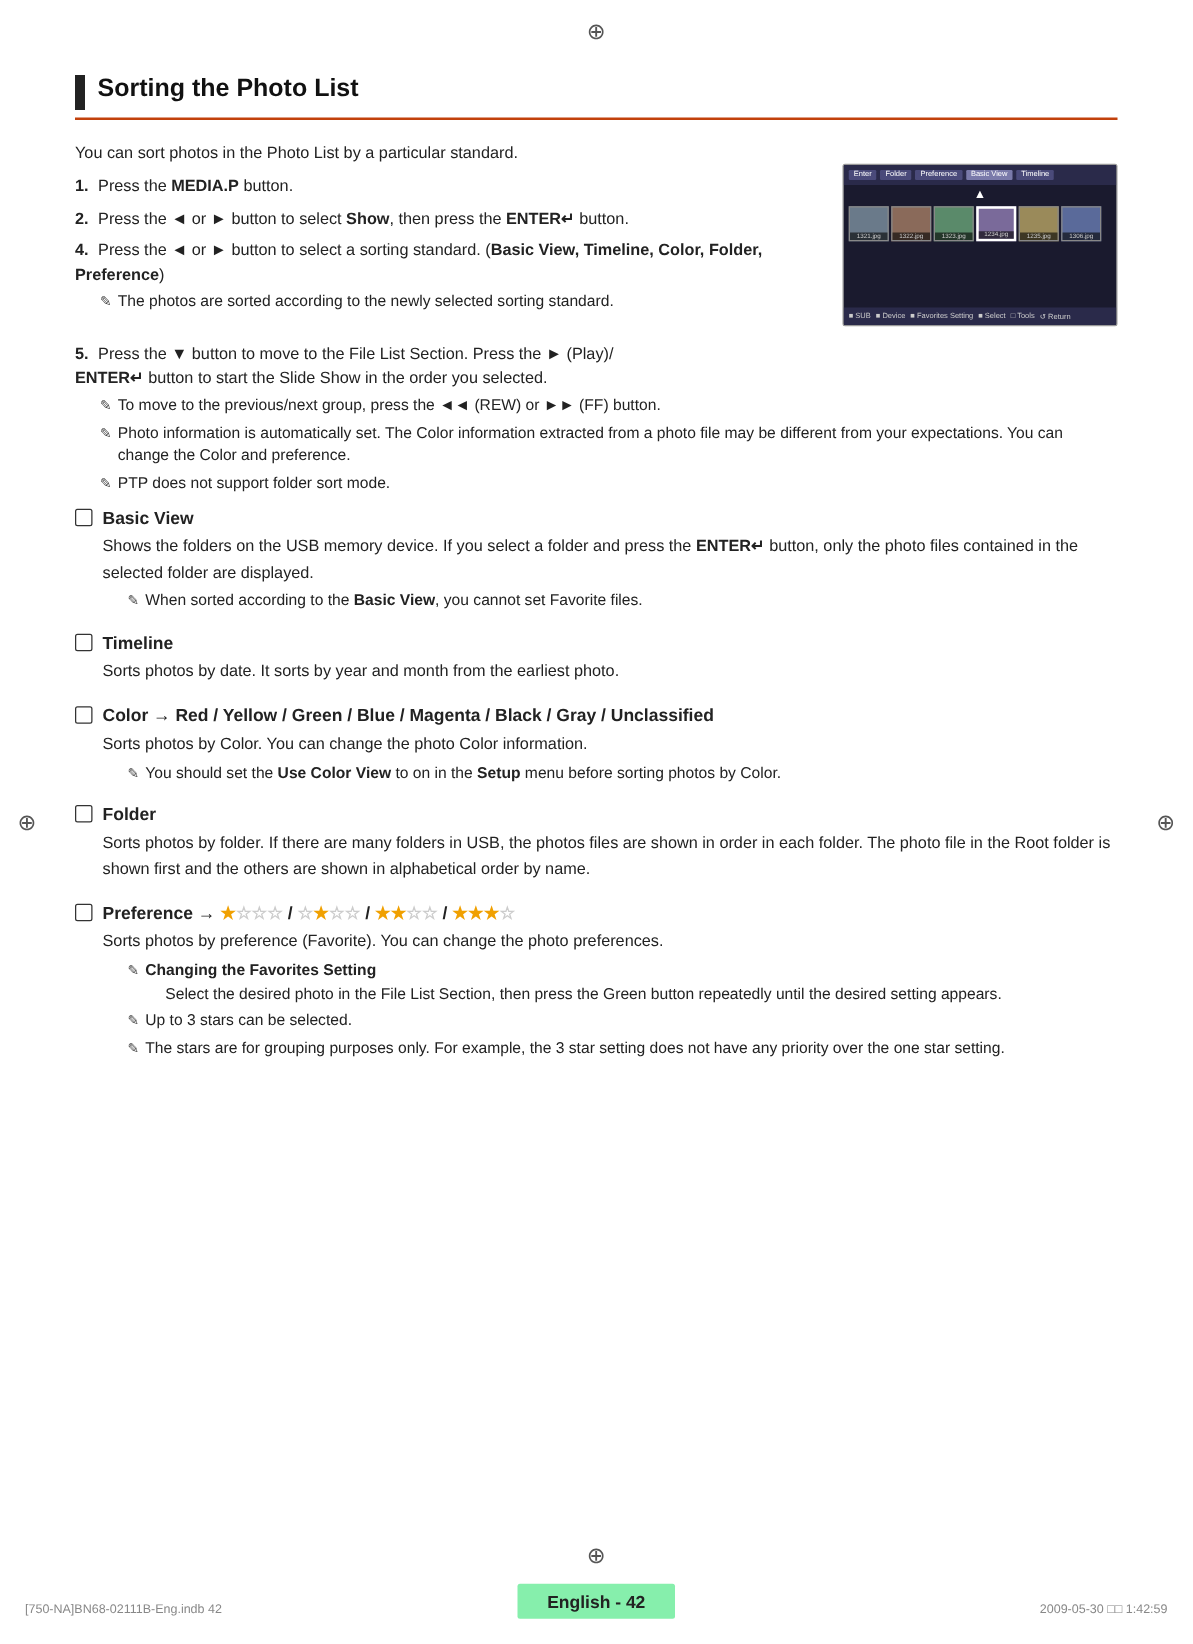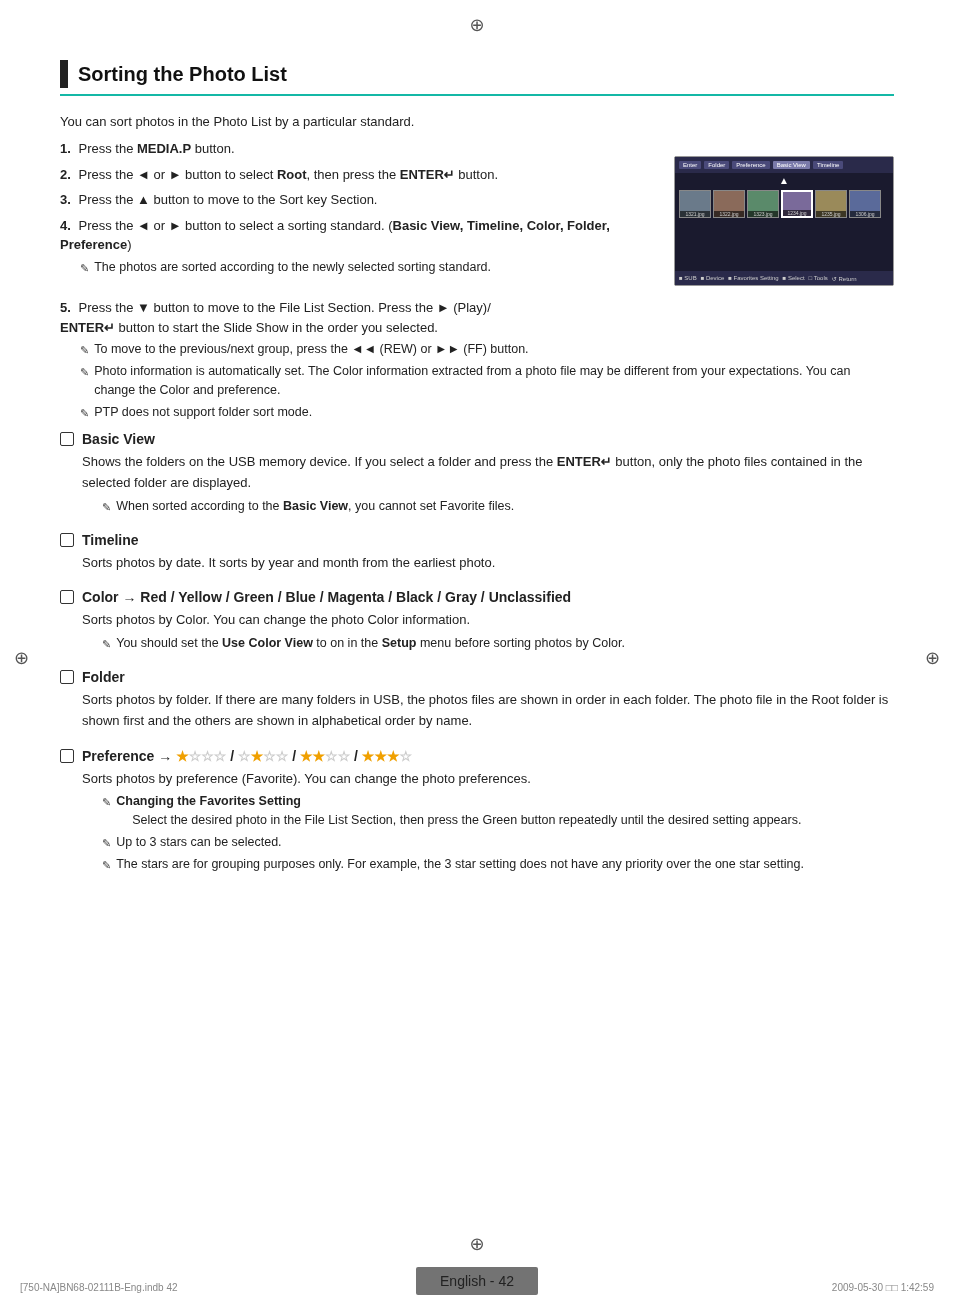--- a/index.html
+++ b/index.html
@@ -24,22 +24,21 @@
     .reg-mark-left-mid { top: 50%; left: 14px; transform: translateY(-50%); }
     .reg-mark-right-mid { top: 50%; right: 14px; transform: translateY(-50%); }
 
     .main-content {
       padding: 60px 60px 100px 60px;
     }
 
     
     .section-header {
       display: flex;
-      align-items: center;
-      border-bottom: 2px solid #14b8a6;
+      border-bottom: 2px solid #c2410c;
       padding-bottom: 6px;
       margin-bottom: 18px;
     }
     .section-bar {
       width: 8px;
       height: 28px;
       background: #222;
       margin-right: 10px;
       flex-shrink: 0;
     }
@@ -194,24 +193,24 @@
     
     .page-footer {
       position: absolute;
       bottom: 20px;
       left: 0;
       right: 0;
       display: flex;
       justify-content: center;
     }
     .footer-box {
-      background: #737373;
+      background: #86efac;
       padding: 6px 24px;
       font-size: 14px;
-      font-weight: normal;
+      font-weight: bold;
       color: #222;
       border-radius: 2px;
     }
 
     
     .footer-file-info {
       position: absolute;
       bottom: 22px;
       left: 20px;
       font-size: 10px;
@@ -247,25 +246,21 @@
     <div class="intro-text">
       <p style="margin-bottom:10px;">You can sort photos in the Photo List by a particular standard.</p>
 
       <ol class="step-list">
         <li>
           <span class="step-num">1.</span>
           Press the <span class="inline-bold">MEDIA.P</span> button.
         </li>
         <li>
           <span class="step-num">2.</span>
-          Press the ◄ or ► button to select <span class="inline-bold">Root</span>, then press the <span class="inline-bold">ENTER↵</span> button.
-        </li>
-        <li>
-          <span class="step-num">3.</span>
-          Press the ▲ button to move to the Sort key Section.
+          Press the ◄ or ► button to select <span class="inline-bold">Show</span>, then press the <span class="inline-bold">ENTER↵</span> button.
         </li>
         <li>
           <span class="step-num">4.</span>
           Press the ◄ or ► button to select a sorting standard. (<span class="inline-bold">Basic View, Timeline, Color, Folder, Preference</span>)
           <div class="note-item">
             <span class="note-icon">✎</span>
             <span>The photos are sorted according to the newly selected sorting standard.</span>
           </div>
         </li>
       </ol>

